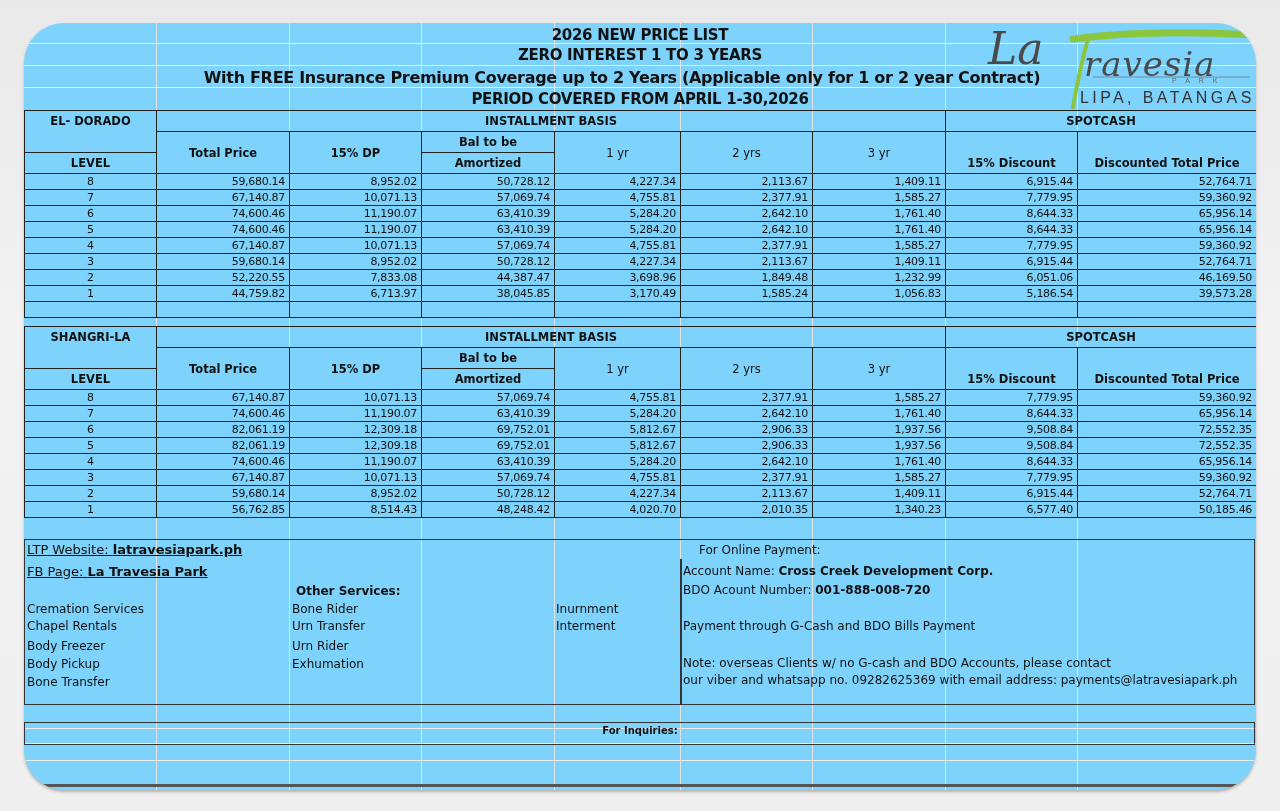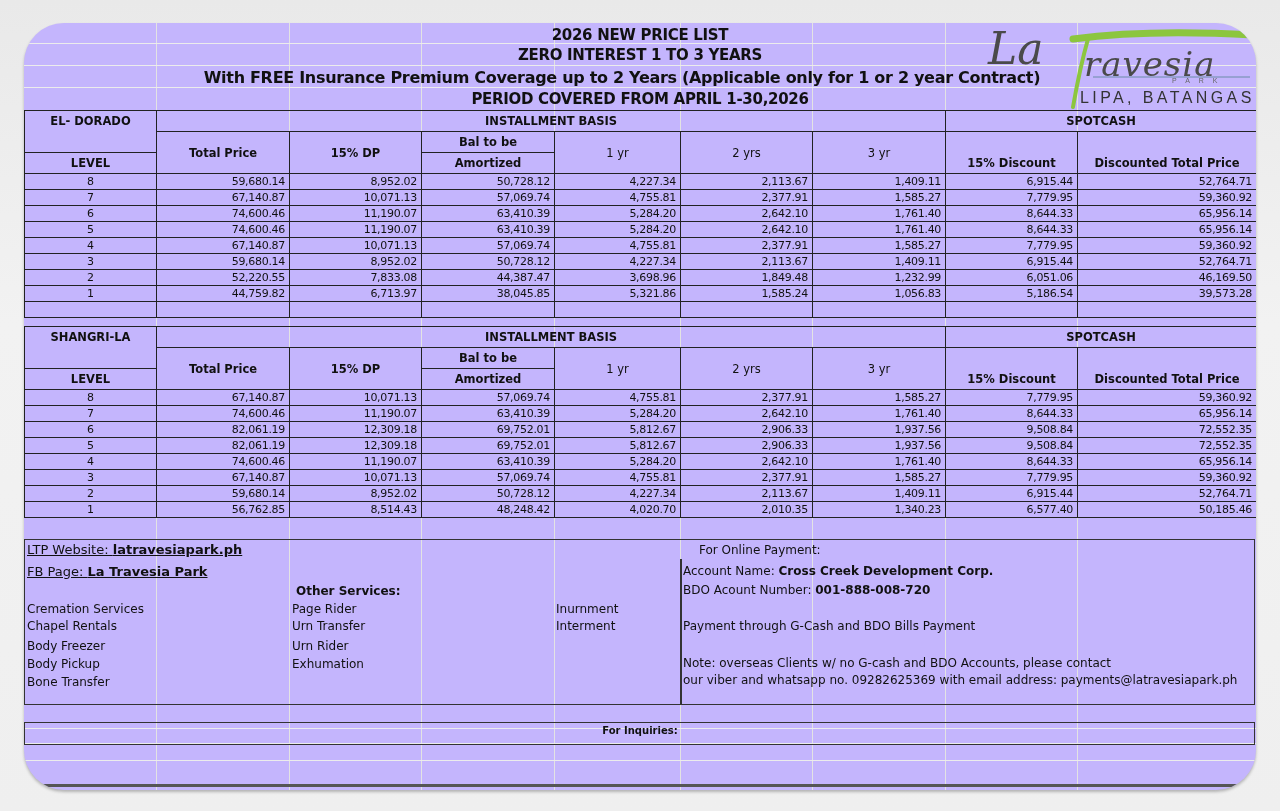--- a/index.html
+++ b/index.html
@@ -5,21 +5,21 @@
   html, body { margin:0; padding:0; }
   body {
     width:1280px; height:811px; overflow:hidden;
     background: linear-gradient(180deg,#e9e9e9 0%,#f2f2f2 40%,#efefef 100%);
     font-family: "Liberation Sans", sans-serif;
     color:#111;
     position:relative;
   }
   .sheet {
     position:absolute; left:24px; top:23px; width:1232px; height:767px;
-    background:#c4b5fd;
+    background:#7dd3fc;
     border-radius:40px 40px 40px 40px;
     overflow:hidden;
     box-shadow: 0 2px 3px rgba(0,0,0,0.25);
   }
   
   .gridlines { position:absolute; left:0; top:0; width:100%; height:100%; pointer-events:none; }
   .gridlines .v { position:absolute; top:0; bottom:0; width:1px; background:#e3e3e3; }
   .gridlines .h { position:absolute; left:0; right:0; height:1px; background:#ececec; }
 
   .title-line {
@@ -209,21 +209,21 @@
           <td class="num">1,849.48</td>
           <td class="num">1,232.99</td>
           <td class="num">6,051.06</td>
           <td class="num">46,169.50</td>
         </tr>
         <tr>
           <td class="lvl">1</td>
           <td class="num">44,759.82</td>
           <td class="num">6,713.97</td>
           <td class="num">38,045.85</td>
-          <td class="num">5,321.86</td>
+          <td class="num">3,170.49</td>
           <td class="num">1,585.24</td>
           <td class="num">1,056.83</td>
           <td class="num">5,186.54</td>
           <td class="num">39,573.28</td>
         </tr>
       </tbody>
     <tbody>
         <tr>
           <td></td>
           <td></td>
@@ -375,21 +375,21 @@
       <span>FB Page: </span><span class="b">La Travesia Park</span>
     </div>
     <div class="ftext b" style="left:272px; top:45px;">Other Services:</div>
 
     <div class="ftext" style="left:3px; top:63px;">Cremation Services</div>
     <div class="ftext" style="left:3px; top:80px;">Chapel Rentals</div>
     <div class="ftext" style="left:3px; top:100px;">Body Freezer</div>
     <div class="ftext" style="left:3px; top:118px;">Body Pickup</div>
     <div class="ftext" style="left:3px; top:136px;">Bone Transfer</div>
 
-    <div class="ftext" style="left:268px; top:63px;">Page Rider</div>
+    <div class="ftext" style="left:268px; top:63px;">Bone Rider</div>
     <div class="ftext" style="left:268px; top:80px;">Urn Transfer</div>
     <div class="ftext" style="left:268px; top:100px;">Urn Rider</div>
     <div class="ftext" style="left:268px; top:118px;">Exhumation</div>
 
     <div class="ftext" style="left:532px; top:63px;">Inurnment</div>
     <div class="ftext" style="left:532px; top:80px;text-align:right;">Interment</div>
 
     <div class="ftext" style="left:675px; top:4px;">For Online Payment:</div>
     <div class="ftext" style="left:659px; top:25px;">
       <span>Account Name: </span><span class="b">Cross Creek Development Corp.</span>

